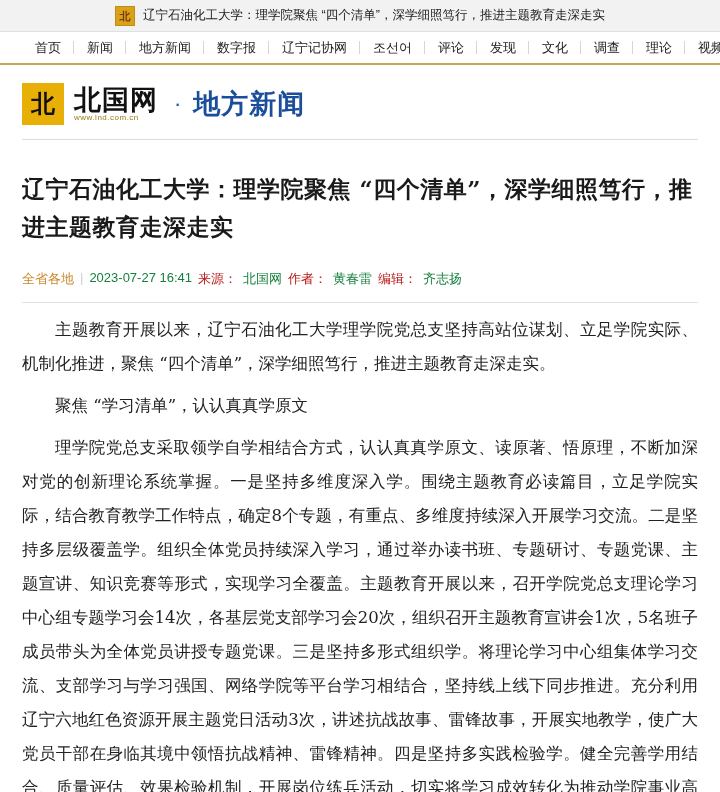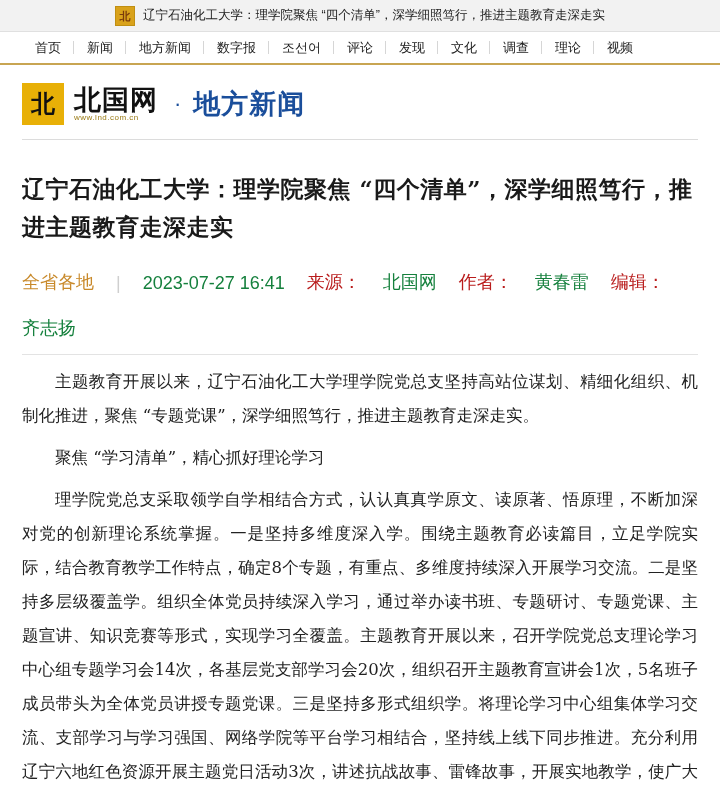--- a/index.html
+++ b/index.html
@@ -146,25 +146,25 @@
   .headline {
     font-size: 23px;
     line-height: 38px;
     color: #1a1a1a;
     font-family: "DejaVu Serif", serif;
     font-weight: bold;
     margin: 30px 0 24px 0;
     letter-spacing: 0.5px;
   }
   .meta {
-    font-size: 18px;
+    font-size: 13px;
     color: #666;
     display: flex;
-    align-items: flex-end;
-    gap: 22px;
+    align-items: flex-start;
+    gap: 6px;
     flex-wrap: wrap;
     padding-bottom: 14px;
   }
   .meta .cat { color: #c8892a; }
   .meta .divider { color: #cfcfcf; }
   .meta .label { color: #b91c1c; }
   .meta .val { color: #15803d; }
 
   .hr-meta { border: 0; border-top: 1px solid #e3e3e3; margin: 0 0 10px 0; }
 
@@ -189,20 +189,21 @@
     <span class="topbar-title">辽宁石油化工大学：理学院聚焦 “四个清单”，深学细照笃行，推进主题教育走深走实</span>
   </div>
 </div>
 
 <div class="nav">
   <div class="nav-list">
     <div class="nav-item sep">首页</div>
     <div class="nav-item sep">新闻</div>
     <div class="nav-item sep">地方新闻</div>
     <div class="nav-item sep">数字报</div>
+    <div class="nav-item sep">辽宁记协网</div>
     <div class="nav-item sep">조선어</div>
     <div class="nav-item sep">评论</div>
     <div class="nav-item sep">发现</div>
     <div class="nav-item sep">文化</div>
     <div class="nav-item sep">调查</div>
     <div class="nav-item sep">理论</div>
     <div class="nav-item">视频</div>
   </div>
 </div>
 
@@ -231,17 +232,17 @@
     <span class="val">北国网</span>
     <span class="label">作者：</span>
     <span class="val">黄春雷</span>
     <span class="label">编辑：</span>
     <span class="val">齐志扬</span>
   </div>
 
   <hr class="hr-meta">
 
   <div class="body-text">
-    <p>主题教育开展以来，辽宁石油化工大学理学院党总支坚持高站位谋划、精细化组织、机制化推进，聚焦 “专题党课”，深学细照笃行，推进主题教育走深走实。</p>
-    <p>聚焦 “学习清单”，精心抓好理论学习</p>
+    <p>主题教育开展以来，辽宁石油化工大学理学院党总支坚持高站位谋划、立足学院实际、机制化推进，聚焦 “四个清单”，深学细照笃行，推进主题教育走深走实。</p>
+    <p>聚焦 “学习清单”，认认真真学原文</p>
     <p>理学院党总支采取领学自学相结合方式，认认真真学原文、读原著、悟原理，不断加深对党的创新理论系统掌握。一是坚持多维度深入学。围绕主题教育必读篇目，立足学院实际，结合教育教学工作特点，确定8个专题，有重点、多维度持续深入开展学习交流。二是坚持多层级覆盖学。组织全体党员持续深入学习，通过举办读书班、专题研讨、专题党课、主题宣讲、知识竞赛等形式，实现学习全覆盖。主题教育开展以来，召开学院党总支理论学习中心组专题学习会14次，各基层党支部学习会20次，组织召开主题教育宣讲会1次，5名班子成员带头为全体党员讲授专题党课。三是坚持多形式组织学。将理论学习中心组集体学习交流、支部学习与学习强国、网络学院等平台学习相结合，坚持线上线下同步推进。充分利用辽宁六地红色资源开展主题党日活动3次，讲述抗战故事、雷锋故事，开展实地教学，使广大党员干部在身临其境中领悟抗战精神、雷锋精神。四是坚持多实践检验学。健全完善学用结合、质量评估、效果检验机制，开展岗位练兵活动，切实将学习成效转化为推动学院事业高质量发展的强大动力。</p>
   </div>
 </div>
 
 </body></html>

